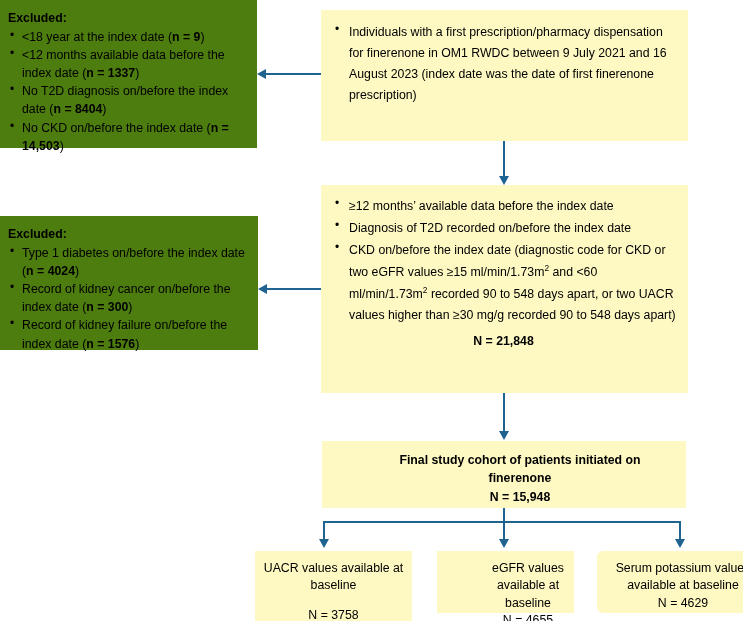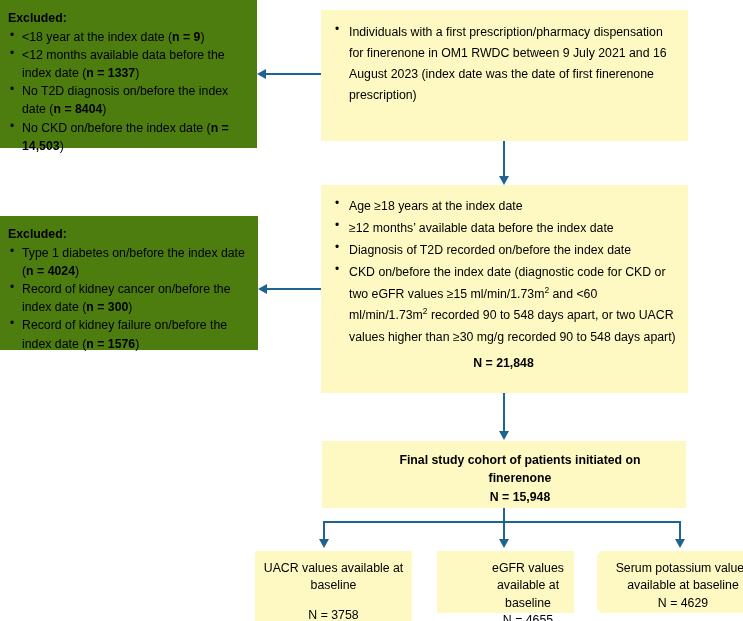--- a/index.html
+++ b/index.html
@@ -149,21 +149,20 @@
       <li><span>Type 1 diabetes on/before the index date (</span><b>n = 4024</b><span>)</span></li>
       <li><span>Record of kidney cancer on/before the index date (</span><b>n = 300</b><span>)</span></li>
       <li><span>Record of kidney failure on/before the index date (</span><b>n = 1576</b><span>)</span></li>
     </ul>
   </div>
 </div>
 
 <div class="box blue-box" style="left:321px; top:185px; width:367px; height:208px;">
   <div class="box-inner" style="padding:11px 12px 10px 10px;">
     <ul class="bullets wide">
-      <li style="line-height:1.78;">Age ≥18 years at the index date</li>
       <li style="line-height:1.78;">≥12 months’ available data before the index date</li>
       <li style="line-height:1.78;">Diagnosis of T2D recorded on/before the index date</li>
       <li style="line-height:1.78;"><span>CKD on/before the index date (diagnostic code for CKD or two eGFR values ≥15 ml/min/1.73m</span><sup>2</sup><span> and &lt;60 ml/min/1.73m</span><sup>2</sup><span> recorded 90 to 548 days apart, or two UACR values higher than ≥30 mg/g recorded 90 to 548 days apart)</span></li>
     </ul>
     <div class="n-line" style="margin-top:5px;">N = 21,848</div>
   </div>
 </div>
 
 <div class="conn hline" style="left:266px; top:288px; width:55px;"></div>
 <div class="arrow-left" style="left:258px; top:284px;"></div>

